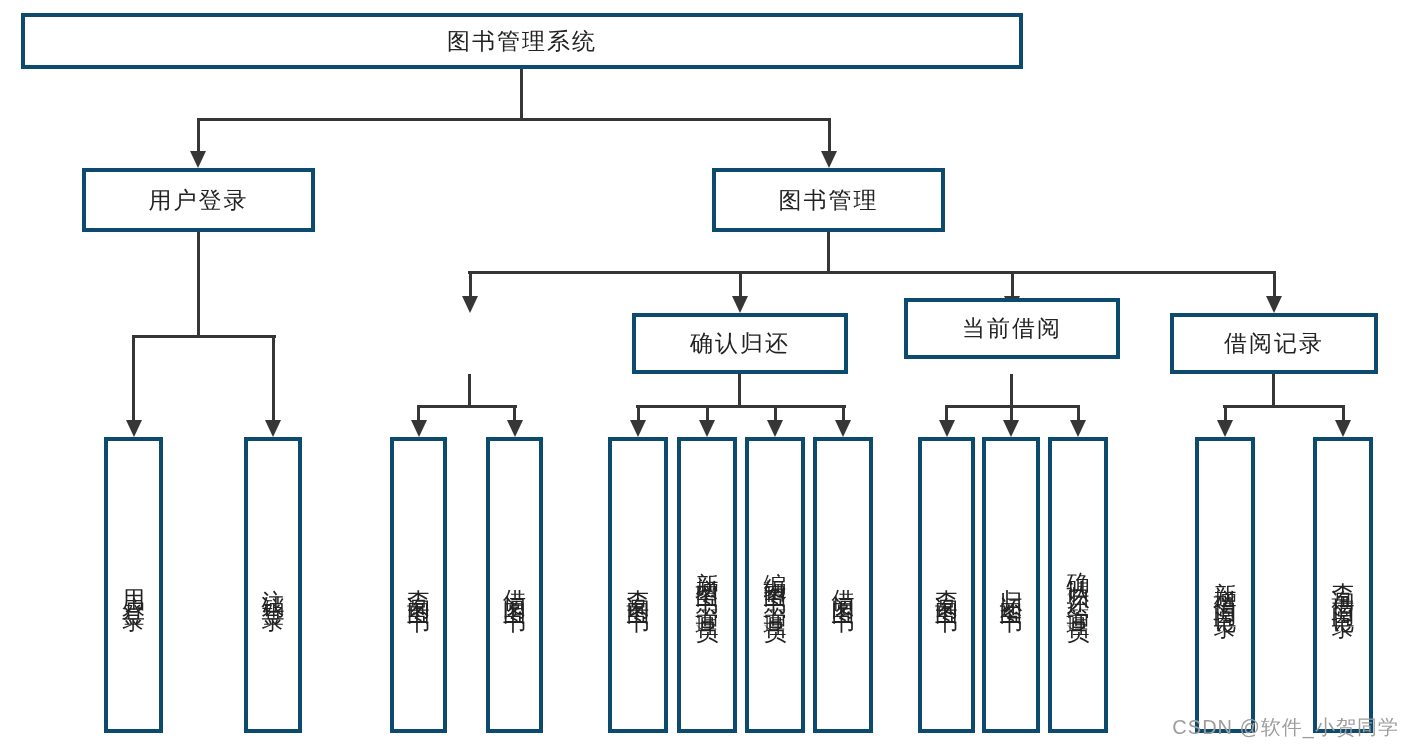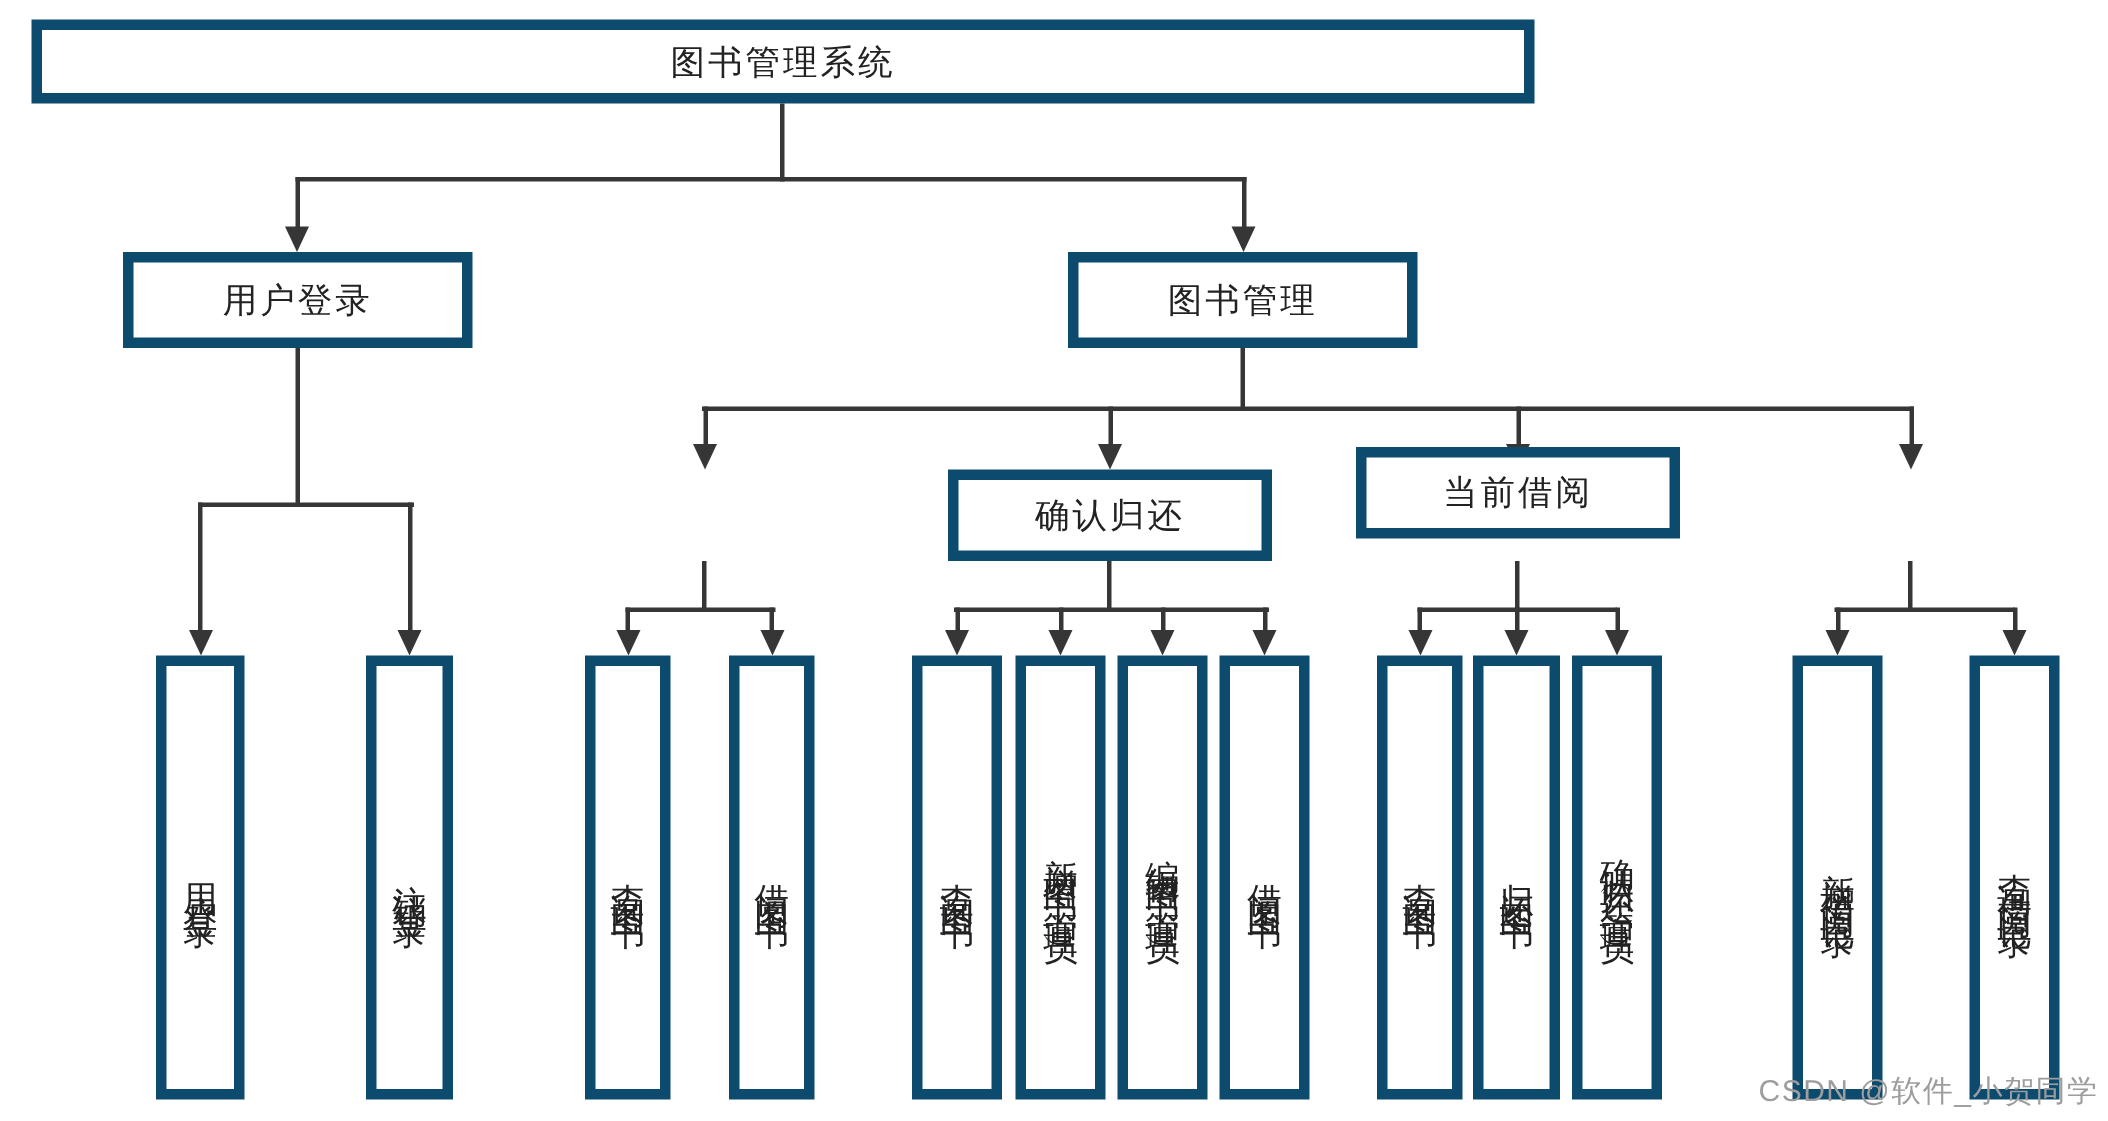--- a/index.html
+++ b/index.html
@@ -6,21 +6,21 @@
   #canvas {
     position:relative;
     width:1405px; height:747px;
     background:#ffffff;
     font-family:"Liberation Sans","DejaVu Sans",sans-serif;
     overflow:hidden;
   }
   .box {
     position:absolute;
     background:#ffffff;
-    border:7px solid #0c4a6e;
+    border:4px solid #0c4a6e;
     box-sizing:border-box;
     display:flex;
     align-items:center;
     justify-content:center;
   }
   .hlabel {
     font-size:23px;
     letter-spacing:2px;
     color:#222222;
     white-space:nowrap;
@@ -92,20 +92,23 @@
   <div class="arrow" style="left:1004px;top:296px"></div>
   <div class="vline" style="left:1273px;top:271px;height:28px"></div>
   <div class="arrow" style="left:1266px;top:296px"></div>
 
   <div class="box" style="left:632px;top:313px;width:216px;height:61px">
     <span class="hlabel">确认归还</span>
   </div>
   <div class="box" style="left:904px;top:298px;width:216px;height:61px">
     <span class="hlabel">当前借阅</span>
   </div>
+  <div class="box" style="left:1170px;top:313px;width:208px;height:61px">
+    <span class="hlabel">借阅记录</span>
+  </div>
 
   <div class="vline" style="left:468px;top:374px;height:34px"></div>
   <div class="hline" style="left:417px;top:405px;width:100px"></div>
   <div class="vline" style="left:417px;top:405px;height:18px"></div>
   <div class="arrow" style="left:411px;top:420px"></div>
   <div class="vline" style="left:513px;top:405px;height:18px"></div>
   <div class="arrow" style="left:507px;top:420px"></div>
 
   <div class="vline" style="left:738px;top:374px;height:34px"></div>
   <div class="hline" style="left:636px;top:405px;width:210px"></div>

